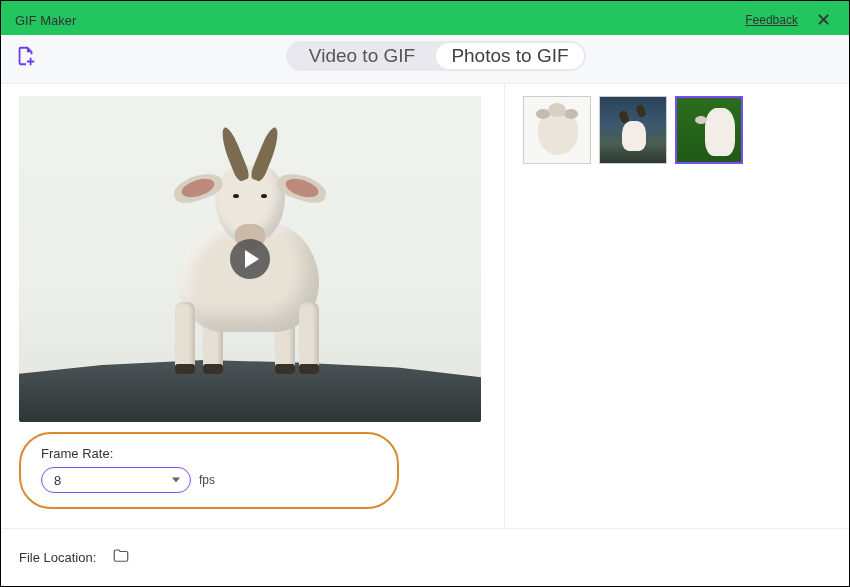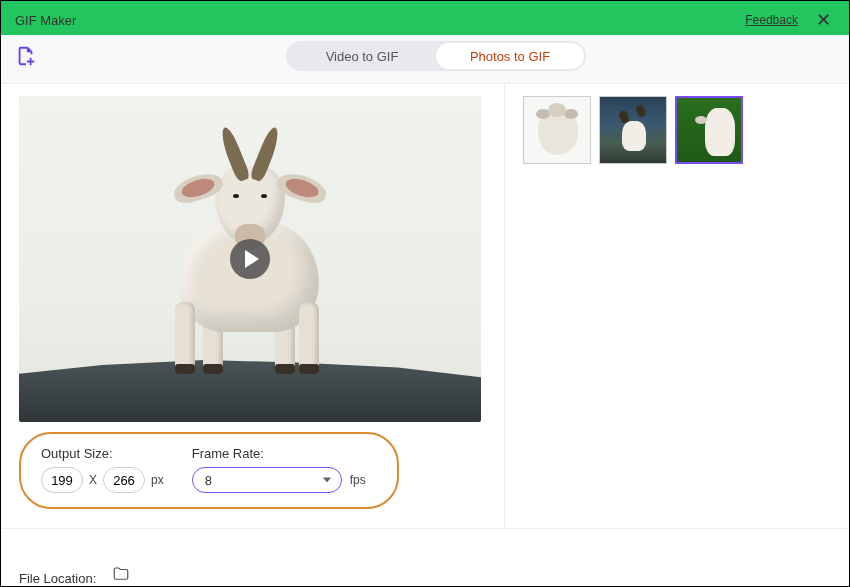--- a/index.html
+++ b/index.html
@@ -5,22 +5,22 @@
 * { box-sizing: border-box; margin: 0; padding: 0; }
 body { font-family: -apple-system, "Segoe UI", Arial, sans-serif; font-size: 13px; color: #333; background: #fff; width: 850px; height: 587px; overflow: hidden; position: relative; border: 1px solid #000; }
 .header { display: flex; align-items: center; justify-content: space-between; padding: 8px 14px 4px 14px; background: #22c55e; }
 .header-title { font-size: 13px; color: #333; }
 .header-right { display: flex; align-items: center; gap: 14px; }
 .feedback { font-size: 12px; text-decoration: underline; cursor: pointer; }
 .close-x { font-size: 18px; font-weight: 300; cursor: pointer; padding: 0 4px; }
 .subheader { display: flex; align-items: center; padding: 6px 14px 12px 14px; background: #f7f8fa; position: relative; border-bottom: 1px solid #eee; }
 .add-icon { width: 22px; height: 22px; color: #6a3ef5; position: relative; }
 .tab-switch { margin: 0 auto; background: #e8e8ee; border-radius: 20px; display: flex; padding: 2px; width: 300px; height: 30px; }
-.tab { flex: 1; display: flex; align-items: center; justify-content: center; font-size: 13px; border-radius: 18px; cursor: pointer; color: #555; }
-.tab.active { background: #fff; color: #c2410c; }
+.tab { flex: 1; display: flex; align-items: center; justify-content: center; font-size: 19px; border-radius: 18px; cursor: pointer; color: #555; }
+.tab.active { background: #fff; color: #404040; }
 .main { display: flex; height: 444px; }
 .left-panel { width: 504px; padding: 12px 16px 0 18px; display: flex; flex-direction: column; border-right: 1px solid #eee; }
 .preview { width: 462px; height: 326px; background: #d8ddd9; position: relative; overflow: hidden; border-radius: 2px; }
 .sky { position: absolute; inset: 0; background: linear-gradient(180deg, #f0f2ee 0%, #eceee9 60%, #e3e5df 100%); }
 .rock { position: absolute; left: 0; right: 0; bottom: 0; height: 62px; background: linear-gradient(180deg, #4a5355 0%, #2e3638 100%); clip-path: polygon(0 22%, 18% 8%, 40% 0%, 60% 4%, 82% 12%, 100% 28%, 100% 100%, 0 100%); }
 .goat-body { position: absolute; left: 100px; bottom: 48px; width: 260px; height: 230px; }
 .torso { position: absolute; left: 60px; bottom: 42px; width: 140px; height: 110px; background: #e7e1d6; border-radius: 60px 60px 50px 50px / 70px 70px 55px 55px; box-shadow: inset -12px -14px 18px rgba(0,0,0,0.12), inset 10px 8px 12px rgba(255,255,255,0.5); }
 .head { position: absolute; left: 96px; bottom: 130px; width: 70px; height: 78px; background: #ece7dd; border-radius: 36% 36% 48% 48% / 40% 40% 60% 60%; box-shadow: inset -6px -8px 10px rgba(0,0,0,0.12); }
 .muzzle { position: absolute; left: 50%; bottom: -6px; transform: translateX(-50%); width: 30px; height: 26px; background: #cdb9a8; border-radius: 40% 40% 50% 50%; }
 .eye { position: absolute; top: 28px; width: 6px; height: 4px; background: #221e1a; border-radius: 50%; }
@@ -54,21 +54,21 @@
 .thumb.selected { border: 2px solid #7a4cf5; }
 .t1 { background: #f7f7f5; }
 .t1::before { content: ""; position: absolute; left: 14px; top: 14px; width: 40px; height: 44px; background: #eae5db; border-radius: 40% 40% 50% 50%; }
 .t1::after { content: ""; position: absolute; left: 24px; top: 6px; width: 18px; height: 14px; background: #d7cfc2; border-radius: 50%; box-shadow: -14px 4px 0 -2px #c4bcae, 14px 4px 0 -2px #c4bcae; }
 .t2 { background: linear-gradient(180deg, #2a4258 0%, #3a5871 40%, #4a5e52 70%, #2e3a32 100%); }
 .t2::before { content: ""; position: absolute; left: 22px; top: 24px; width: 24px; height: 30px; background: #f2eee7; border-radius: 40% 40% 30% 30%; }
 .t2::after { content: ""; position: absolute; left: 20px; top: 14px; width: 8px; height: 12px; background: #3a2e1f; border-radius: 40%; transform: rotate(-20deg); box-shadow: 18px 0 0 #3a2e1f; }
 .t3 { background: linear-gradient(180deg, #2a6e1e 0%, #1f5a16 100%); }
 .t3::before { content: ""; position: absolute; left: 28px; top: 10px; width: 30px; height: 48px; background: #f2eee7; border-radius: 40% 40% 30% 30%; }
 .t3::after { content: ""; position: absolute; left: 18px; top: 18px; width: 12px; height: 8px; background: #d7cfc2; border-radius: 50%; }
-.footer { position: absolute; left: 0; right: 0; bottom: 0; height: 58px; display: flex; align-items: flex-end; padding: 0 18px; background: #fff; border-top: 1px solid #eee; }
+.footer { position: absolute; left: 0; right: 0; bottom: 0; height: 58px; display: flex; align-items: center; padding: 0 18px; background: #fff; border-top: 1px solid #eee; }
 .fl-label { font-size: 13px; margin-right: 8px; }
 .fl-wrap { position: relative; width: 410px; }
 .fl-input { width: 100%; height: 28px; border: 1px solid #ccc; border-radius: 4px; padding: 0 26px 0 8px; font-size: 12.5px; outline: none; }
 .fl-caret { position: absolute; right: 8px; top: 50%; transform: translateY(-50%); border-left: 4px solid transparent; border-right: 4px solid transparent; border-top: 5px solid #666; pointer-events: none; }
 .folder-icon { margin-left: 8px; cursor: pointer; color: #555; }
 .create-btn { margin-left: auto; background: #8c62f7; color: #fff; border: none; height: 34px; padding: 0 24px; border-radius: 17px; font-size: 14px; cursor: pointer; }
 </style>
 </head>
 <body>
 
@@ -112,29 +112,20 @@
           <div class="eye l"></div>
             <div class="eye r"></div>
           <div class="muzzle"></div>
         </div>
       </div>
       <div class="play-btn"></div>
     </div>
 
     <div class="settings-box">
       <div class="setting-group">
-        <span class="setting-label">Output Size:</span>
-        <div class="size-row">
-          <input class="num-input" value="199" style="">
-          <span class="sep">X</span>
-          <input class="num-input" value="266" style="">
-          <span class="unit">px</span>
-        </div>
-      </div>
-      <div class="setting-group">
         <span class="setting-label">Frame Rate:</span>
         <div class="fr-row">
           <div class="fr-select">
             <span>8</span>
           </div>
           <span class="unit">fps</span>
         </div>
       </div>
     </div>
   </div>

